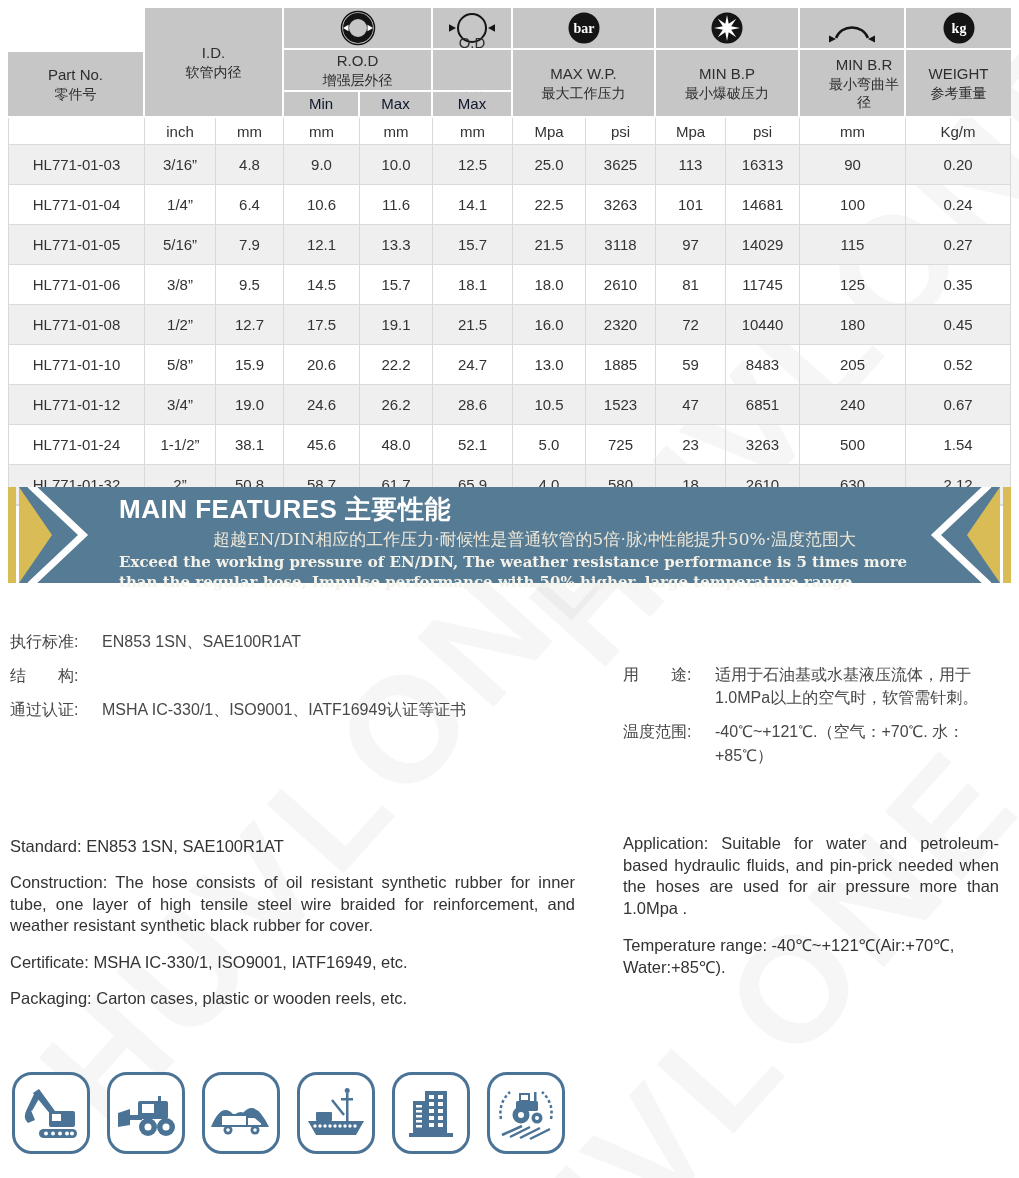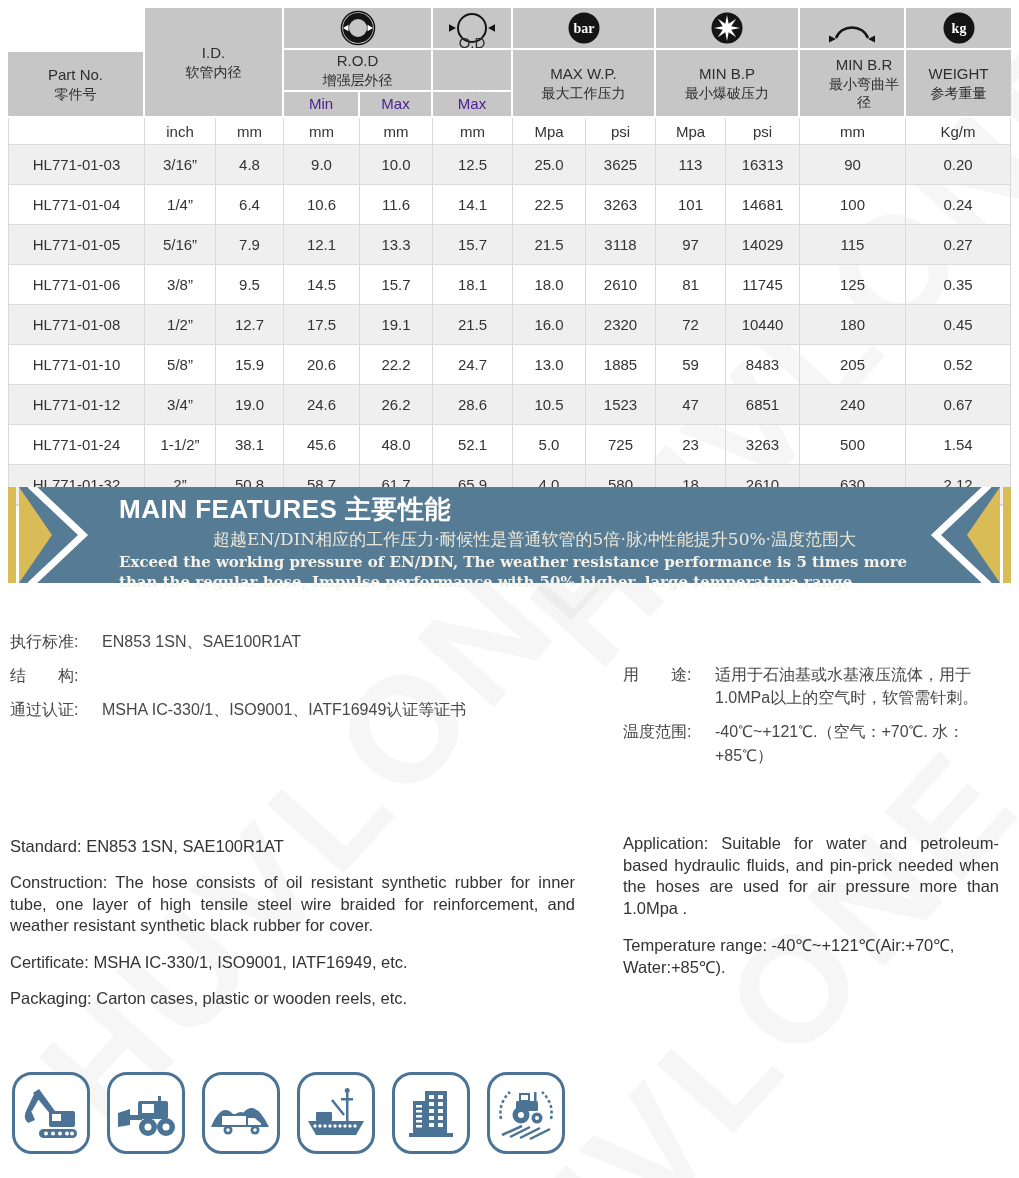--- a/index.html
+++ b/index.html
@@ -22,21 +22,21 @@
     display:grid;
     grid-template-columns:137px 71px 68px 76px 73px 80px 73px 70px 70px 74px 106px 105px;
     grid-template-rows:42px 42px 26px;
   }
   .hcell { background:#c6c6c6; border-right:2px solid #fff; border-bottom:2px solid #fff;
            display:flex; flex-direction:column; align-items:center; justify-content:center;
            text-align:center; line-height:1.3; }
   .hcell.last { border-right:none; }
   .h-en { font-size:15px; color:#2e2e2e; }
   .h-zh { font-size:14px; color:#2e2e2e; }
-  .h-sub { font-size:15px; color:#4c1d95; }
+  .h-sub { font-size:15px; color:#0f172a; }
   .c-part  { grid-column:1;      grid-row:1/4;margin-top:44px; }
   .c-id    { grid-column:2/4;    grid-row:1/4; }
   .c-rod-i { grid-column:4/6;    grid-row:1; }
   .c-od-i  { grid-column:6;      grid-row:1; }
   .c-wp-i  { grid-column:7/9;    grid-row:1; }
   .c-bp-i  { grid-column:9/11;   grid-row:1; }
   .c-br-i  { grid-column:11;     grid-row:1; }
   .c-kg-i  { grid-column:12;     grid-row:1; }
   .c-rod-l { grid-column:4/6;    grid-row:2; }
   .c-od-l  { grid-column:6;      grid-row:2;gap:36px; }

